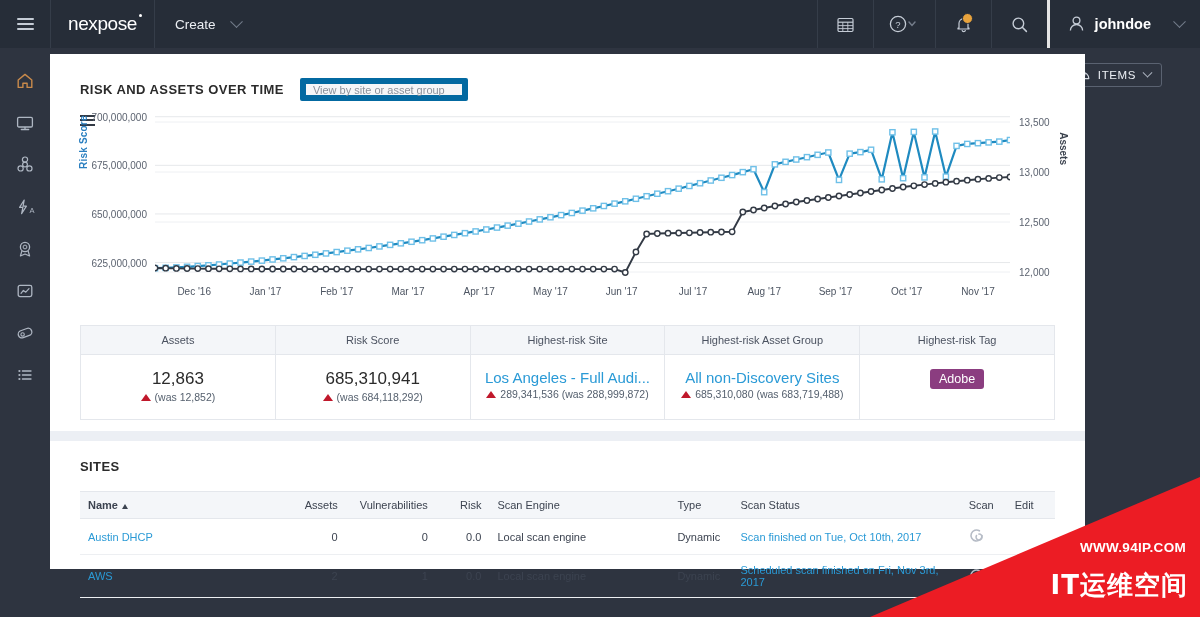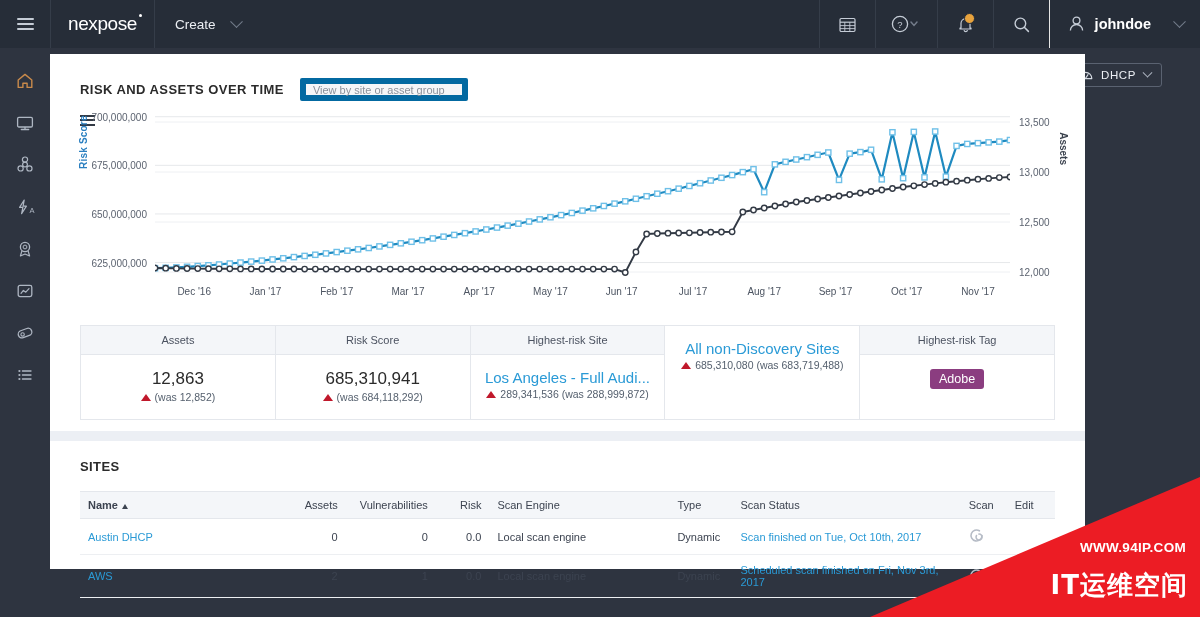--- a/index.html
+++ b/index.html
@@ -47,21 +47,21 @@
     border-left: 1px solid #353d49; cursor: pointer; position: relative;
   }
   .ticon svg { display: block; }
   .ticon.help { width: 62px; gap: 3px; }
   .notif-dot {
     position: absolute; width: 11px; height: 11px; border-radius: 50%;
     background: #e8a33d; top: 13px; right: 18px; border: 1.5px solid #262d38;
   }
   .user {
     display: flex; align-items: center; gap: 10px; padding: 0 16px 0 18px; height: 48px;
-    border-left: 1px solid #e5e5e5; cursor: pointer;
+    border-left: 3px solid #e5e5e5; cursor: pointer;
   }
   .user .uname { color: #fff; font-size: 14.5px; font-weight: bold; }
 
   
   .sidebar {
     position: absolute; top: 48px; left: 0; width: 50px; height: 569px;
     background: #2e3440; display: flex; flex-direction: column; align-items: center;
     padding-top: 12px;
   }
   .side-item {
@@ -329,21 +329,21 @@
       <div class="filter-btn">
         <svg width="17" height="17" viewBox="0 0 17 17">
           <path d="M2 3 H15 L10 8.6 V14.6 L7 13 V8.6 z" fill="none" stroke="#aeb6c2" stroke-width="1.2" stroke-linejoin="round"></path>
         </svg>
       </div>
       <div class="items-btn">
         <svg width="15" height="12" viewBox="0 0 15 12">
           <path d="M1.2 9.6 a4.4 4.4 0 0 1 12.6 0 z" fill="none" stroke="#d5dae2" stroke-width="1.2" stroke-linejoin="round"></path>
           <line x1="7.5" y1="9.4" x2="10" y2="5.6" stroke="#d5dae2" stroke-width="1.1" stroke-linecap="round"></line>
         </svg>
-        <span>DHCP</span>
+        <span>ITEMS</span>
         <span class="chev" style="width:7px;height:7px;border-color:#aeb6c2"></span>
       </div>
     </div>
   </div>
 
   <div class="panel-wrap">
 
     <div class="card card-risk">
       <div class="card-head">
         <span class="card-title">RISK AND ASSETS OVER TIME</span>
@@ -567,20 +567,21 @@
             <div class="sum-head">Highest-risk Site</div>
             <div class="sum-body">
               <div class="sum-val link">Los Angeles - Full Audi...</div>
               <div class="sum-sub">
                 <span class="tri-up"></span>
                 <span>289,341,536 (was 288,999,872)</span>
               </div>
             </div>
           </div>
           <div class="sum-col">
+            <div class="sum-head">Highest-risk Asset Group</div>
             <div class="sum-body">
               <div class="sum-val link">All non-Discovery Sites</div>
               <div class="sum-sub">
                 <span class="tri-up"></span>
                 <span>685,310,080 (was 683,719,488)</span>
               </div>
             </div>
           </div>
           <div class="sum-col">
             <div class="sum-head">Highest-risk Tag</div>

